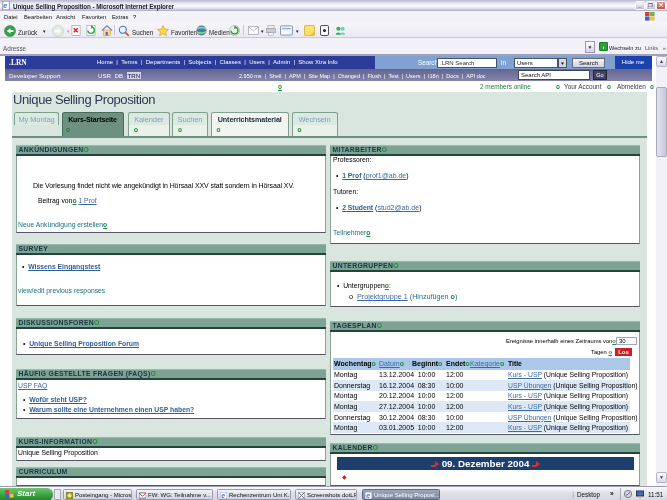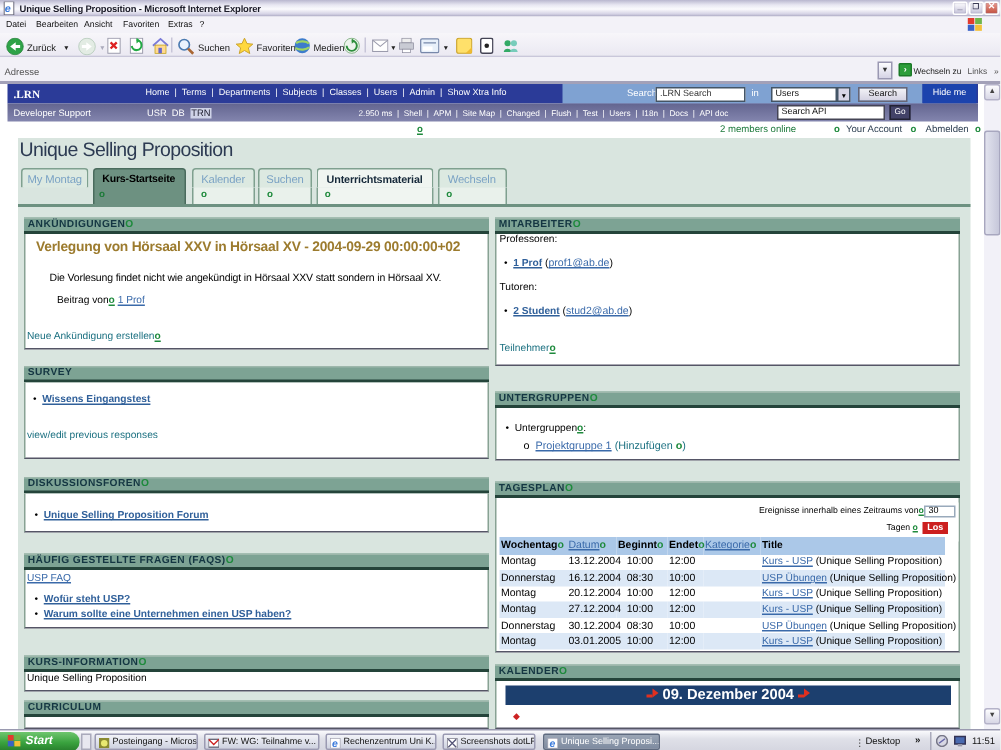--- a/index.html
+++ b/index.html
@@ -236,21 +236,20 @@
   <div class="tab" style="left:172px; width:36px;">Suchen</div>
   <div class="tabo" style="left:172px; width:36px;">o</div>
   <div class="tab" style="left:210.5px; width:78.5px; background:#f0f5f1; color:#16293a; font-weight:bold; font-size:7.2px; letter-spacing:-0.1px;">Unterrichtsmaterial</div>
   <div class="tabo" style="left:210.5px; width:78.5px; background:#f0f5f1;">o</div>
   <div class="tab" style="left:291.5px; width:46px;">Wechseln</div>
   <div class="tabo" style="left:291.5px; width:46px;">o</div>
   <div id="tabrule"></div>
 
   <div class="phead" style="left:16px; top:145px; width:310px;">ANKÜNDIGUNGEN<span class="o">O</span></div>
   <div class="pbody" style="left:16px; top:156px; width:310px; height:77px;">
-    <div class="abs" style="left:7px; top:3px; font-size:9.2px; font-weight:bold; color:#9c7b2e; letter-spacing:-0.15px;">Verlegung von Hörsaal XXV in Hörsaal XV - 2004-09-29 00:00:00+02</div>
     <div class="abs" style="left:16px; top:26px; font-size:7px; letter-spacing:-0.1px;">Die Vorlesung findet nicht wie angekündigt in Hörsaal XXV statt sondern in Hörsaal XV.</div>
     <div class="abs" style="left:21px; top:41px;">Beitrag von<span class="gou">o</span> <span class="la">1 Prof</span></div>
     <div class="abs" style="left:1px; top:65px;"><span class="lt">Neue Ankündigung erstellen</span><span class="gou">o</span></div>
   </div>
 
   <div class="phead" style="left:16px; top:244px; width:310px;">SURVEY</div>
   <div class="pbody" style="left:16px; top:255px; width:310px; height:51px;">
     <div class="abs" style="left:5px; top:8px;">•&nbsp; <span class="lb">Wissens Eingangstest</span></div>
     <div class="abs" style="left:1px; top:32px;"><span class="lt">view/edit previous responses</span></div>
   </div>

